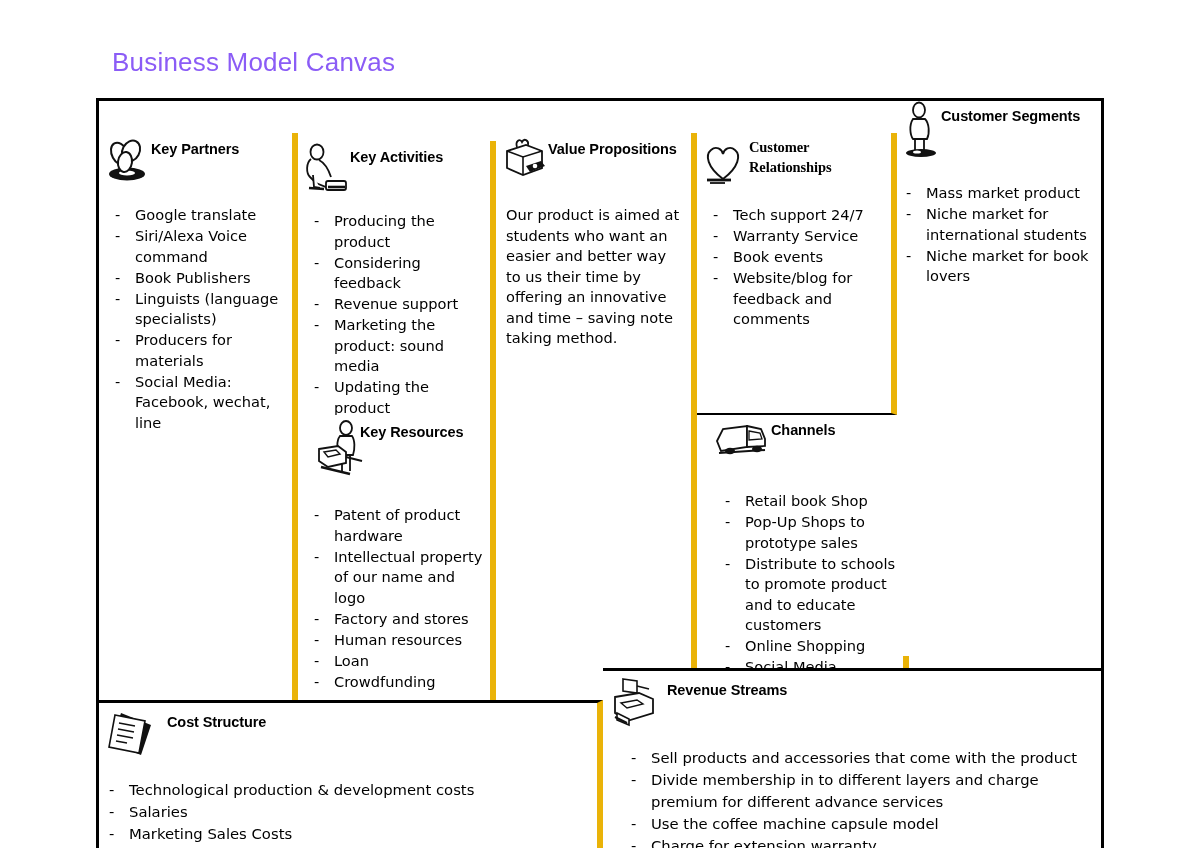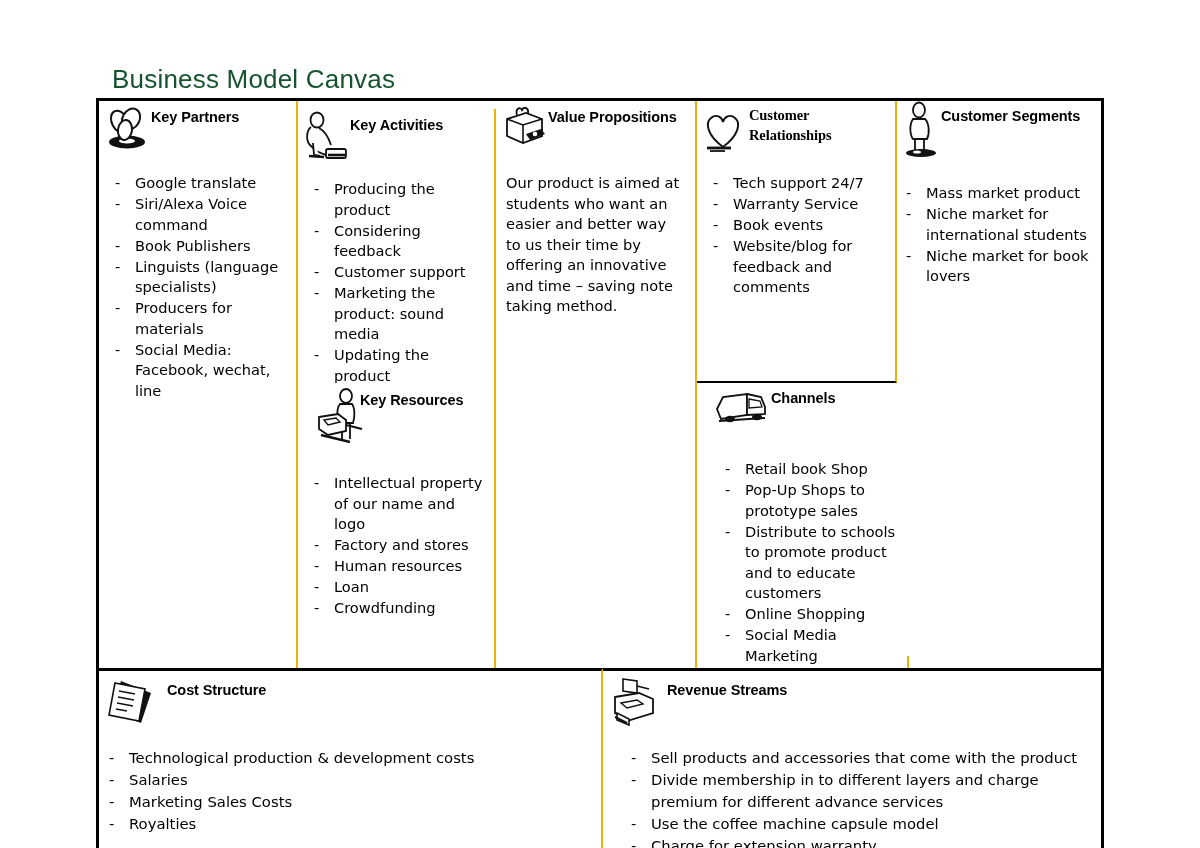--- a/index.html
+++ b/index.html
@@ -12,25 +12,25 @@
     height: 848px;
     font-family: "DejaVu Sans", sans-serif;
     overflow: hidden;
     position: relative;
   }
 
   
   #page-title {
     position: absolute;
     left: 112px;
-    top: 64px;
+    top: 47px;
     font-family: "Liberation Sans", sans-serif;
     font-size: 26px;
     font-weight: 400;
-    color: #14532d;
+    color: #8b5cf6;
     letter-spacing: 0.2px;
     white-space: nowrap;
   }
 
   
   #canvas-grid {
     position: absolute;
     left: 96px;
     top: 98px;
     width: 1008px;
@@ -42,21 +42,21 @@
   }
 
   .cell {
     position: absolute;
     box-sizing: border-box;
     overflow: hidden;
     background: #fff;
   }
 
   
-  .bd-r { border-right: 2px solid #eab308; }
+  .bd-r { border-right: 6px solid #eab308; margin-top: 32px; }
   .bd-b { border-bottom: 2px solid #000; }
   .bd-t { border-top: 3px solid #000; }
 
   
   .cell-head {
     position: relative;
     height: 60px;
   }
   .cell-title {
     position: absolute;
@@ -158,21 +158,21 @@
           <path d="M24 44 L41 44" stroke="#111" stroke-width="2.6"></path>
           <path d="M5 45 L20 46" stroke="#111" stroke-width="2.4"></path>
         </svg>
       </div>
       <div class="cell-title">Key Activities</div>
     </div>
     <div class="cell-body" style="padding-top:10px;">
       <ul class="items">
         <li>Producing the product</li>
         <li>Considering feedback</li>
-        <li>Customer support</li>
+        <li>Revenue support</li>
         <li>Marketing the product: sound media</li>
         <li>Updating the product</li>
       </ul>
     </div>
   </div>
 
   <div class="cell bd-r" style="left:199px; top:282px; width:198px; height:285px;">
     <div class="cell-head" style="height:72px;">
       <div class="cell-icon" style="left:18px; top:4px; width:56px; height:62px;">
         <svg width="56" height="62" viewBox="0 0 56 62">
@@ -182,20 +182,21 @@
           <path d="M3 30 L22 27 L30 33 L30 44 L12 48 L3 42 Z" fill="#fff" stroke="#111" stroke-width="1.8"></path>
           <path d="M8 33 L20 31 L24 35 L12 38 Z" fill="#fff" stroke="#111" stroke-width="1.4"></path>
           <path d="M30 38 L46 42" stroke="#111" stroke-width="2"></path>
           <path d="M5 48 L34 55" stroke="#111" stroke-width="2.4"></path>
         </svg>
       </div>
       <div class="cell-title" style="left:62px; top:8px;">Key Resources</div>
     </div>
     <div class="cell-body" style="padding-top:18px;">
       <ul class="items">
+        <li>Patent of product hardware</li>
         <li>Intellectual property of our name and logo</li>
         <li>Factory and stores</li>
         <li>Human resources</li>
         <li>Loan</li>
         <li>Crowdfunding</li>
       </ul>
     </div>
   </div>
 
   <div class="cell bd-r" style="left:397px; top:0; width:201px; height:567px;">

